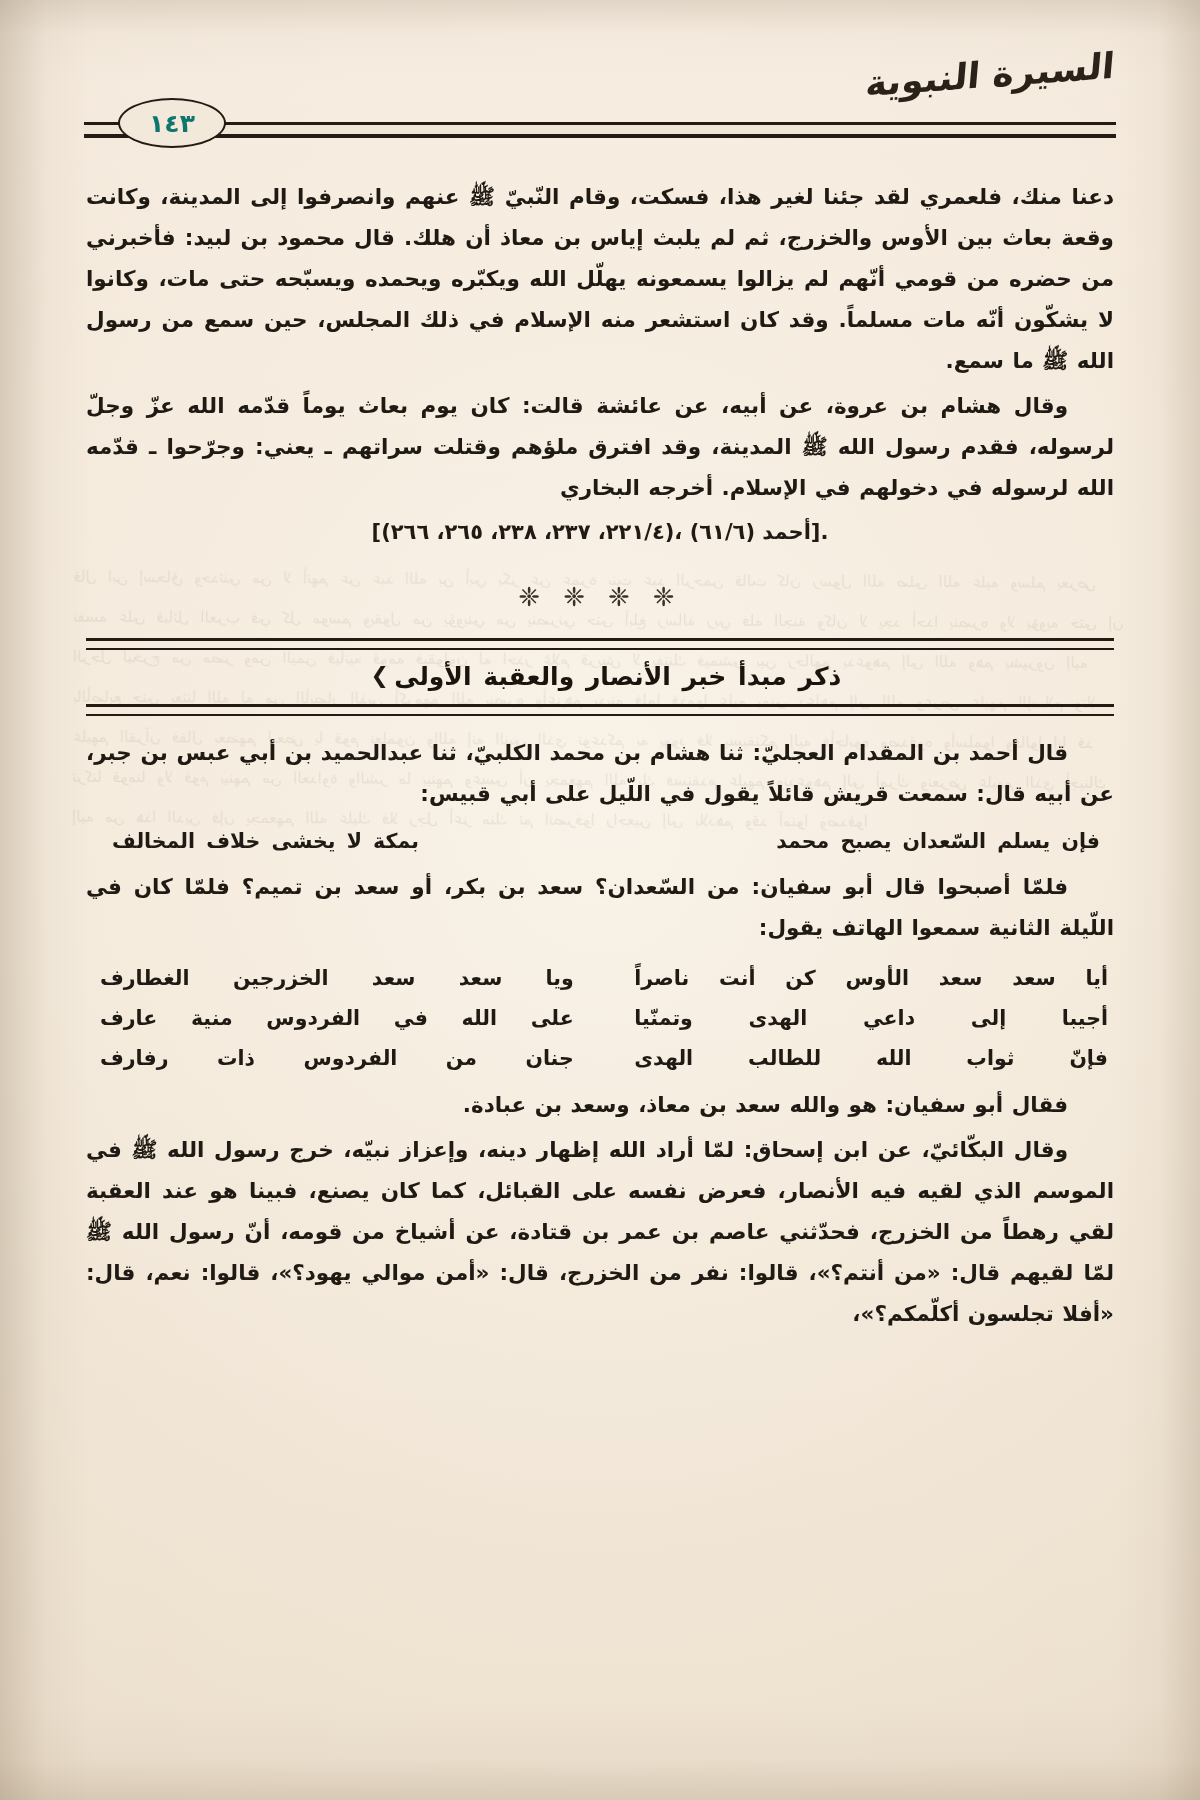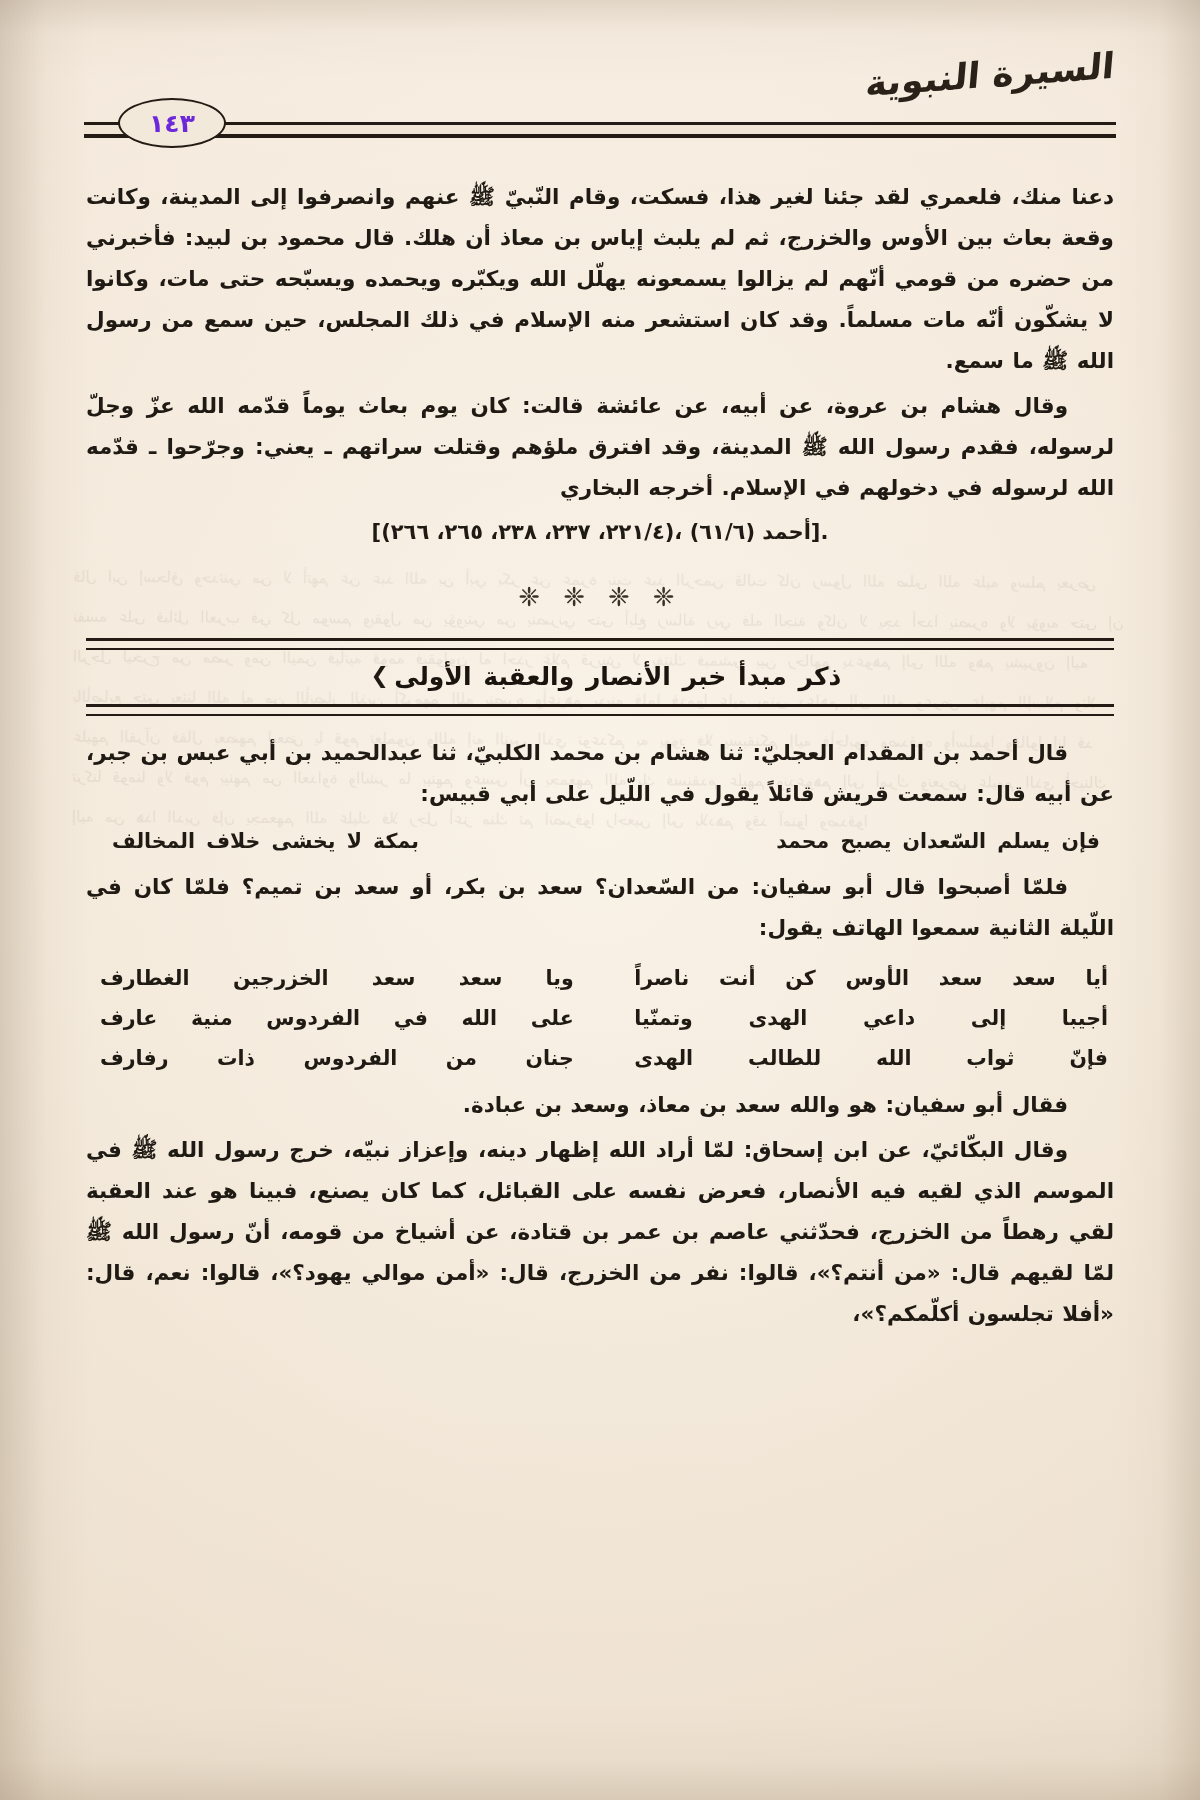--- a/index.html
+++ b/index.html
@@ -62,21 +62,21 @@
     background:#f1e6d6;
   }
   .folio{
     position:absolute;left:34px;top:40px;
     width:104px;height:46px;border:2.5px solid #241c14;
     border-radius:50%/50%;
     background:#f4ead c;background:#f3e9db;
     display:flex;align-items:center;justify-content:center;
     z-index:3;
   }
-  .folio span{font-size:25px;font-weight:700;color:#6d28d9;letter-spacing:1px;}
+  .folio span{font-size:25px;font-weight:700;color:#0f766e;letter-spacing:1px;}
 
   
   .content{
     position:absolute;top:176px;left:86px;right:86px;
     color:#1f1a13;
   }
   p.para{
     margin:0 0 4px 0;
     font-size:21.5px;
     line-height:41px;

